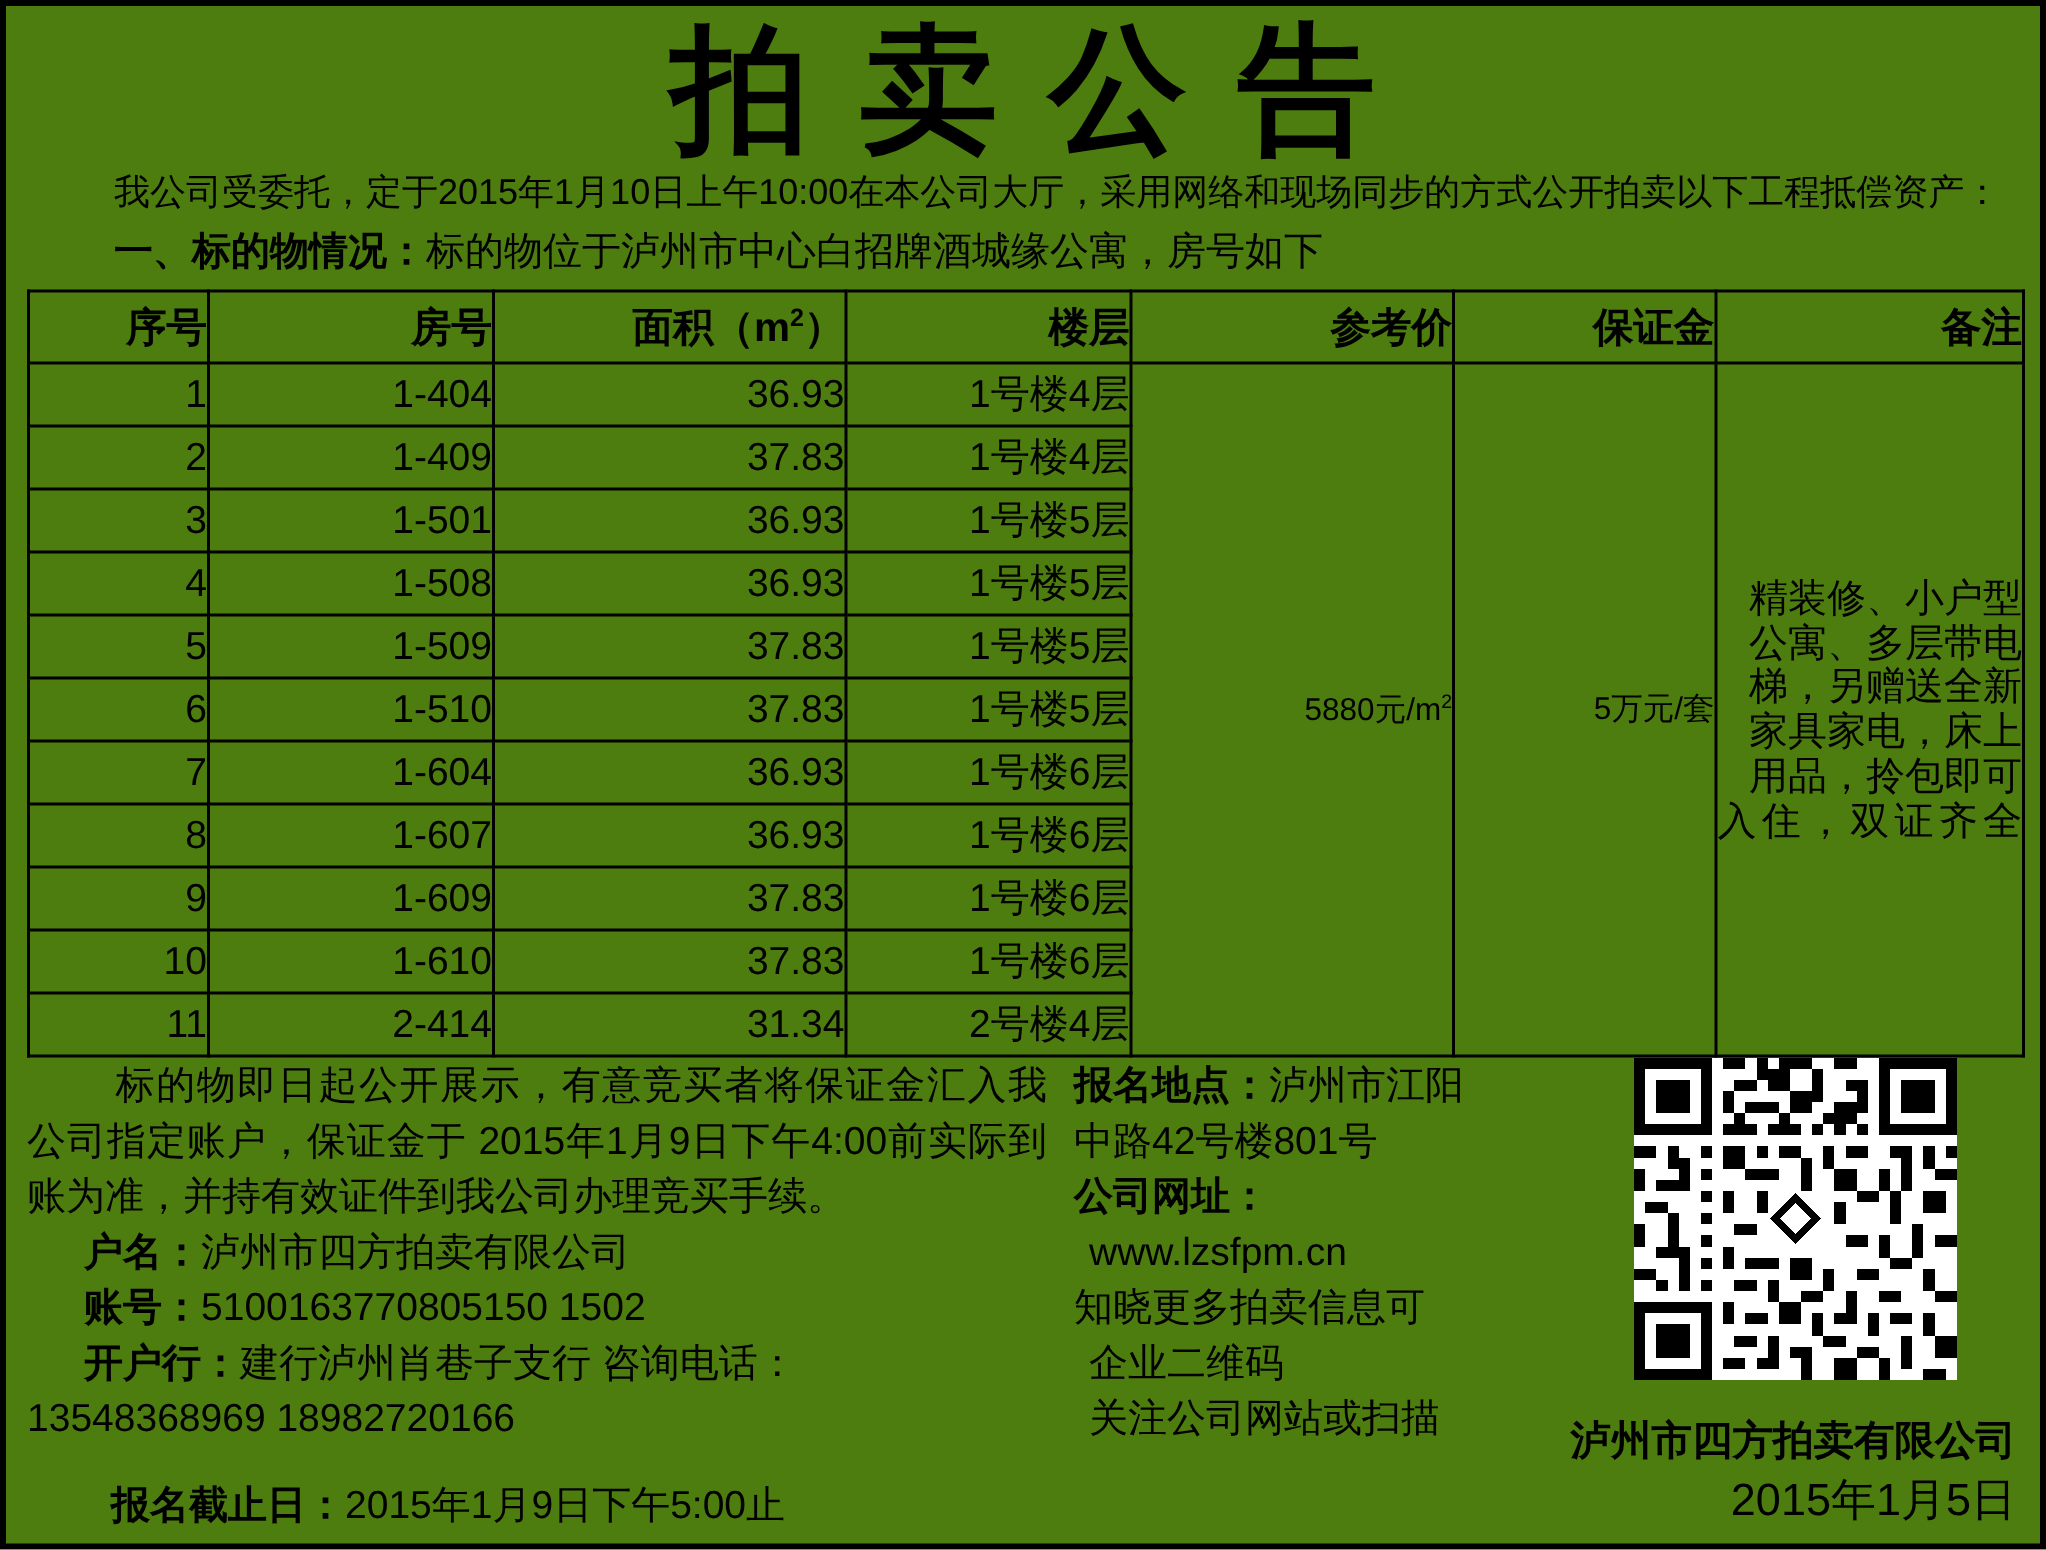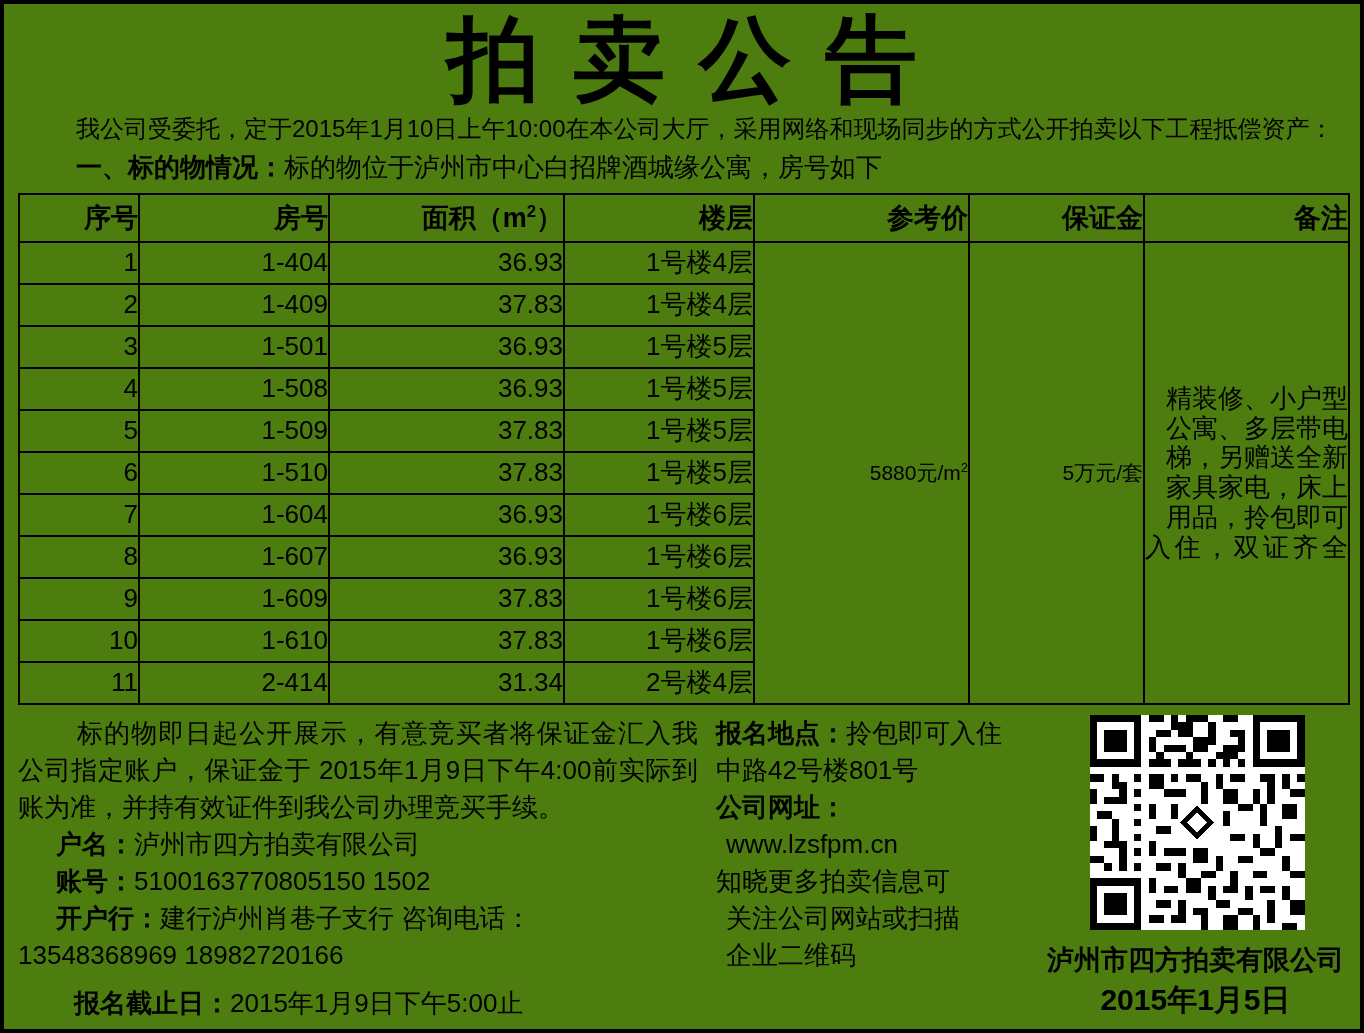--- a/index.html
+++ b/index.html
@@ -82,21 +82,20 @@
     padding: 6px 10px;
     text-align: justify;
     text-align-last: justify;
     border-radius: 19px;
   }
   sup { font-size: 0.62em; vertical-align: super; }
 
   
   .bottom {
     display: flex;
-    margin-top: 10px;
     align-items: flex-start;
   }
   .col-left {
     width: 680px;
     font-size: 26px;
     line-height: 1.42;
   }
   .col-left p { margin: 0; text-align: justify; }
   .col-left .ind { display:inline-block; width: 58px; }
   .kv { margin-top: 2px; }
@@ -125,22 +124,22 @@
   }
   .qr svg { display:block; }
   .company {
     text-align: right;
     font-weight: bold;
     font-size: 27px;
     margin-top: 10px;
     white-space: nowrap;
   }
   .date {
-    text-align: center;
-    font-weight: bold;
+    text-align: right;
+    font-weight: normal;
     font-size: 30px;
     margin-top: 2px;
     white-space: nowrap;
   }
   .footer-right {
     position: absolute;
     right: 16px;
     bottom: 8px;
     text-align: right;
   }
@@ -266,27 +265,27 @@
 
       <div class="col-left">
         <p><span class="ind"></span><span>标的物即日起公开展示，有意竞买者将保证金汇入我公司指定账户，保证金于 2015年1月9日下午4:00前实际到账为准，并持有效证件到我公司办理竞买手续。</span></p>
         <p class="kv"><span class="label-ind"></span><b>户名：</b><span>泸州市四方拍卖有限公司</span></p>
         <p class="kv"><span class="label-ind"></span><b>账号：</b><span>5100163770805150 1502</span></p>
         <p class="kv"><span class="label-ind"></span><b>开户行：</b><span>建行泸州肖巷子支行  咨询电话：</span></p>
         <p><span>13548368969  18982720166</span></p>
       </div>
 
       <div class="col-mid">
-        <p><b>报名地点：</b><span>拎包即可入住</span></p>
+        <p><b>报名地点：</b><span>泸州市江阳</span></p>
         <p>中路42号楼801号</p>
         <p><b>公司网址：</b></p>
         <p class="sub">www.lzsfpm.cn</p>
         <p>知晓更多拍卖信息可</p>
+        <p class="sub">企业二维码</p>
         <p class="sub">关注公司网站或扫描</p>
-        <p class="sub">企业二维码</p>
       </div>
 
       <div class="col-right">
         <div class="qr">
           <svg width="230" height="215" viewBox="0 0 29 29" shape-rendering="crispEdges">
             <rect width="29" height="29" fill="#fff"></rect>
             <g fill="#000">
 
               <rect x="0" y="0" width="7" height="1"></rect>
                 <rect x="0" y="6" width="7" height="1"></rect>

